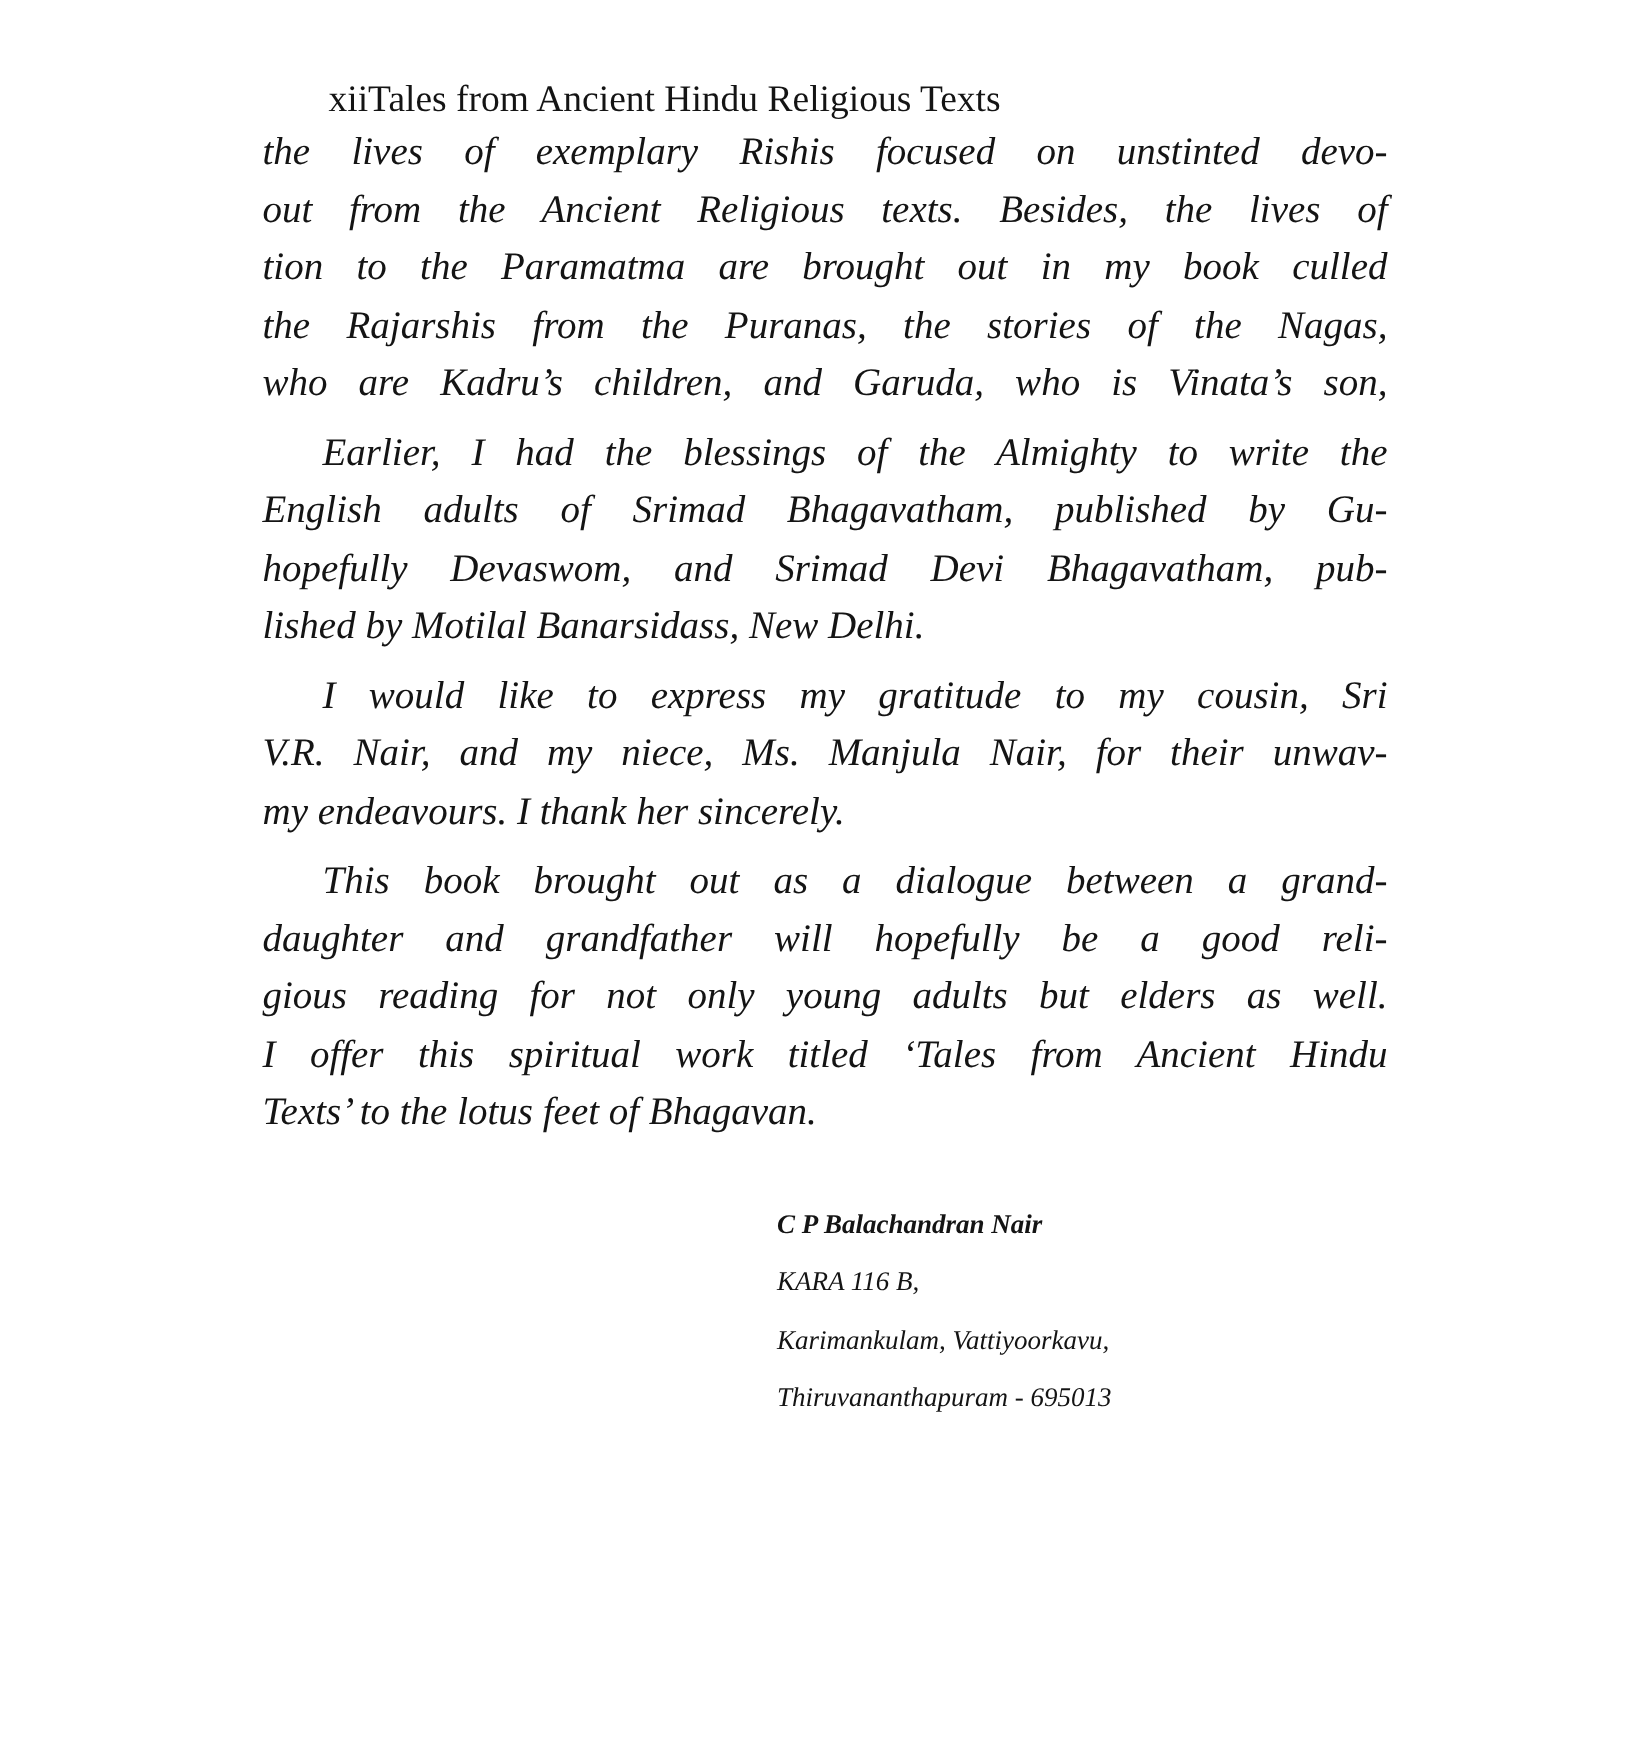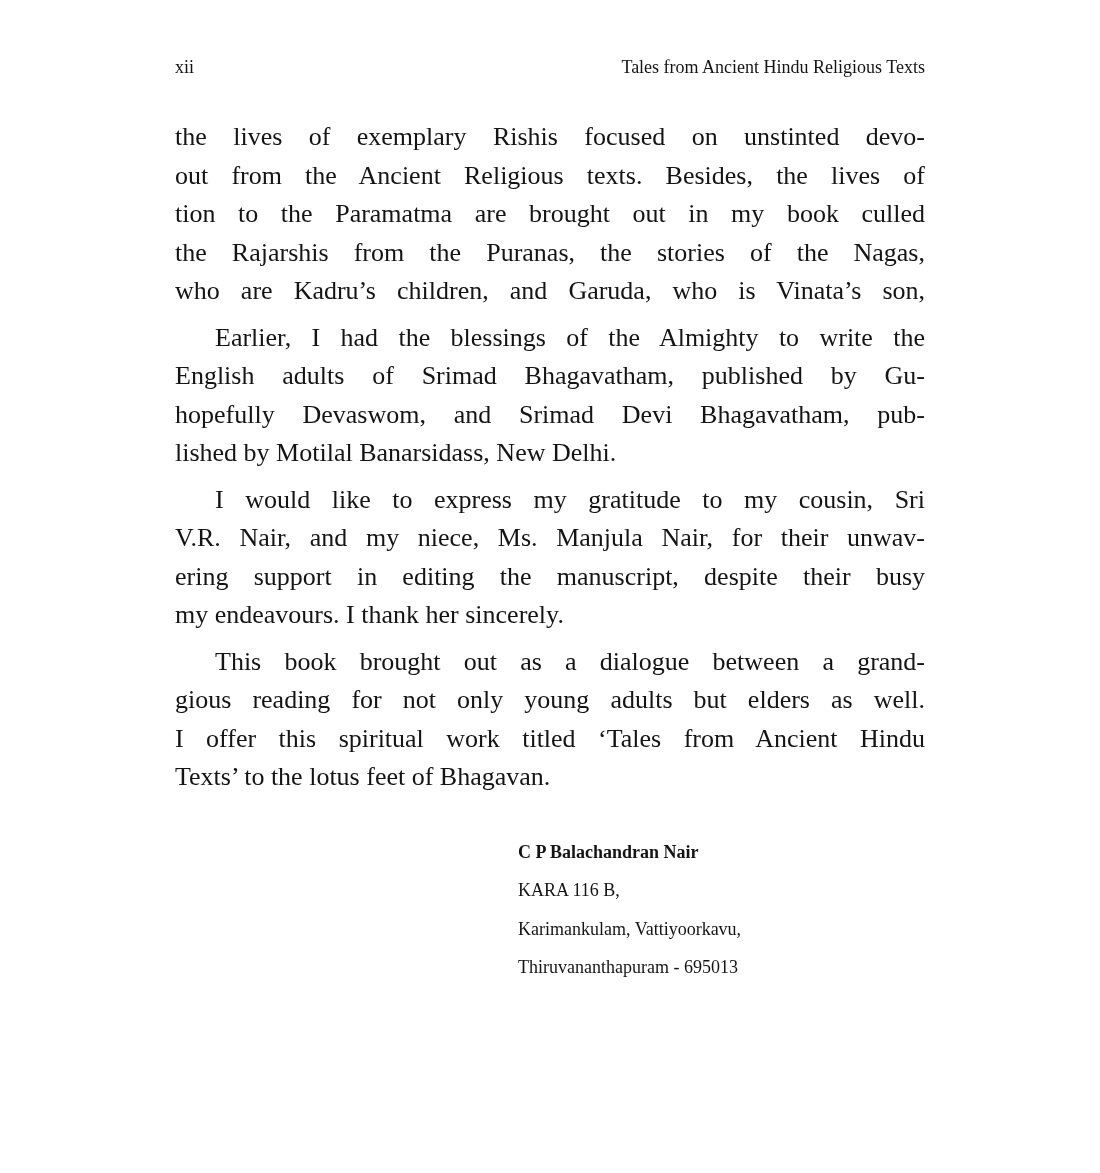--- a/index.html
+++ b/index.html
@@ -15,28 +15,28 @@
     overflow: hidden;
   }
   .page {
     box-sizing: border-box;
     width: 1100px;
     height: 1173px;
     padding: 52px 175px 0 175px;
   }
   .running-head {
     display: flex;
-    justify-content: space-between;
     align-items: baseline;
-    font-size: 18px;
+    font-size: 25px;
     line-height: 30px;
+    margin-left: 44px;
   }
   .content {
-    margin-top: 36px;
     font-size: 26px;
+    font-style: italic;
   }
   .para {
     margin: 0 0 8px 0;
   }
   .line {
     line-height: 38.5px;
     height: 38.5px;
     text-align: justify;
     text-align-last: justify;
   }
@@ -79,26 +79,26 @@
     <div class="para">
       <div class="line indent">Earlier, I had the blessings of the Almighty to write the</div>
       <div class="line">English adults of Srimad Bhagavatham, published by Gu-</div>
       <div class="line">hopefully Devaswom, and Srimad Devi Bhagavatham, pub-</div>
       <div class="line last">lished by Motilal Banarsidass, New Delhi.</div>
     </div>
 
     <div class="para">
       <div class="line indent">I would like to express my gratitude to my cousin, Sri</div>
       <div class="line">V.R. Nair, and my niece, Ms. Manjula Nair, for their unwav-</div>
-      <div class="line">ering support in editing the manuscript, despite their busy</div>
       <div class="line last">my endeavours. I thank her sincerely.</div>
     </div>
 
     <div class="para">
       <div class="line indent">This book brought out as a dialogue between a grand-</div>
+      <div class="line">daughter and grandfather will hopefully be a good reli-</div>
       <div class="line">gious reading for not only young adults but elders as well.</div>
       <div class="line">I offer this spiritual work titled ‘Tales from Ancient Hindu</div>
       <div class="line last">Texts’ to the lotus feet of Bhagavan.</div>
     </div>
 
     <div class="signature">
       <div class="name">C P Balachandran Nair</div>
       <div>KARA 116 B,</div>
       <div>Karimankulam, Vattiyoorkavu,</div>
       <div>Thiruvananthapuram - 695013</div>

